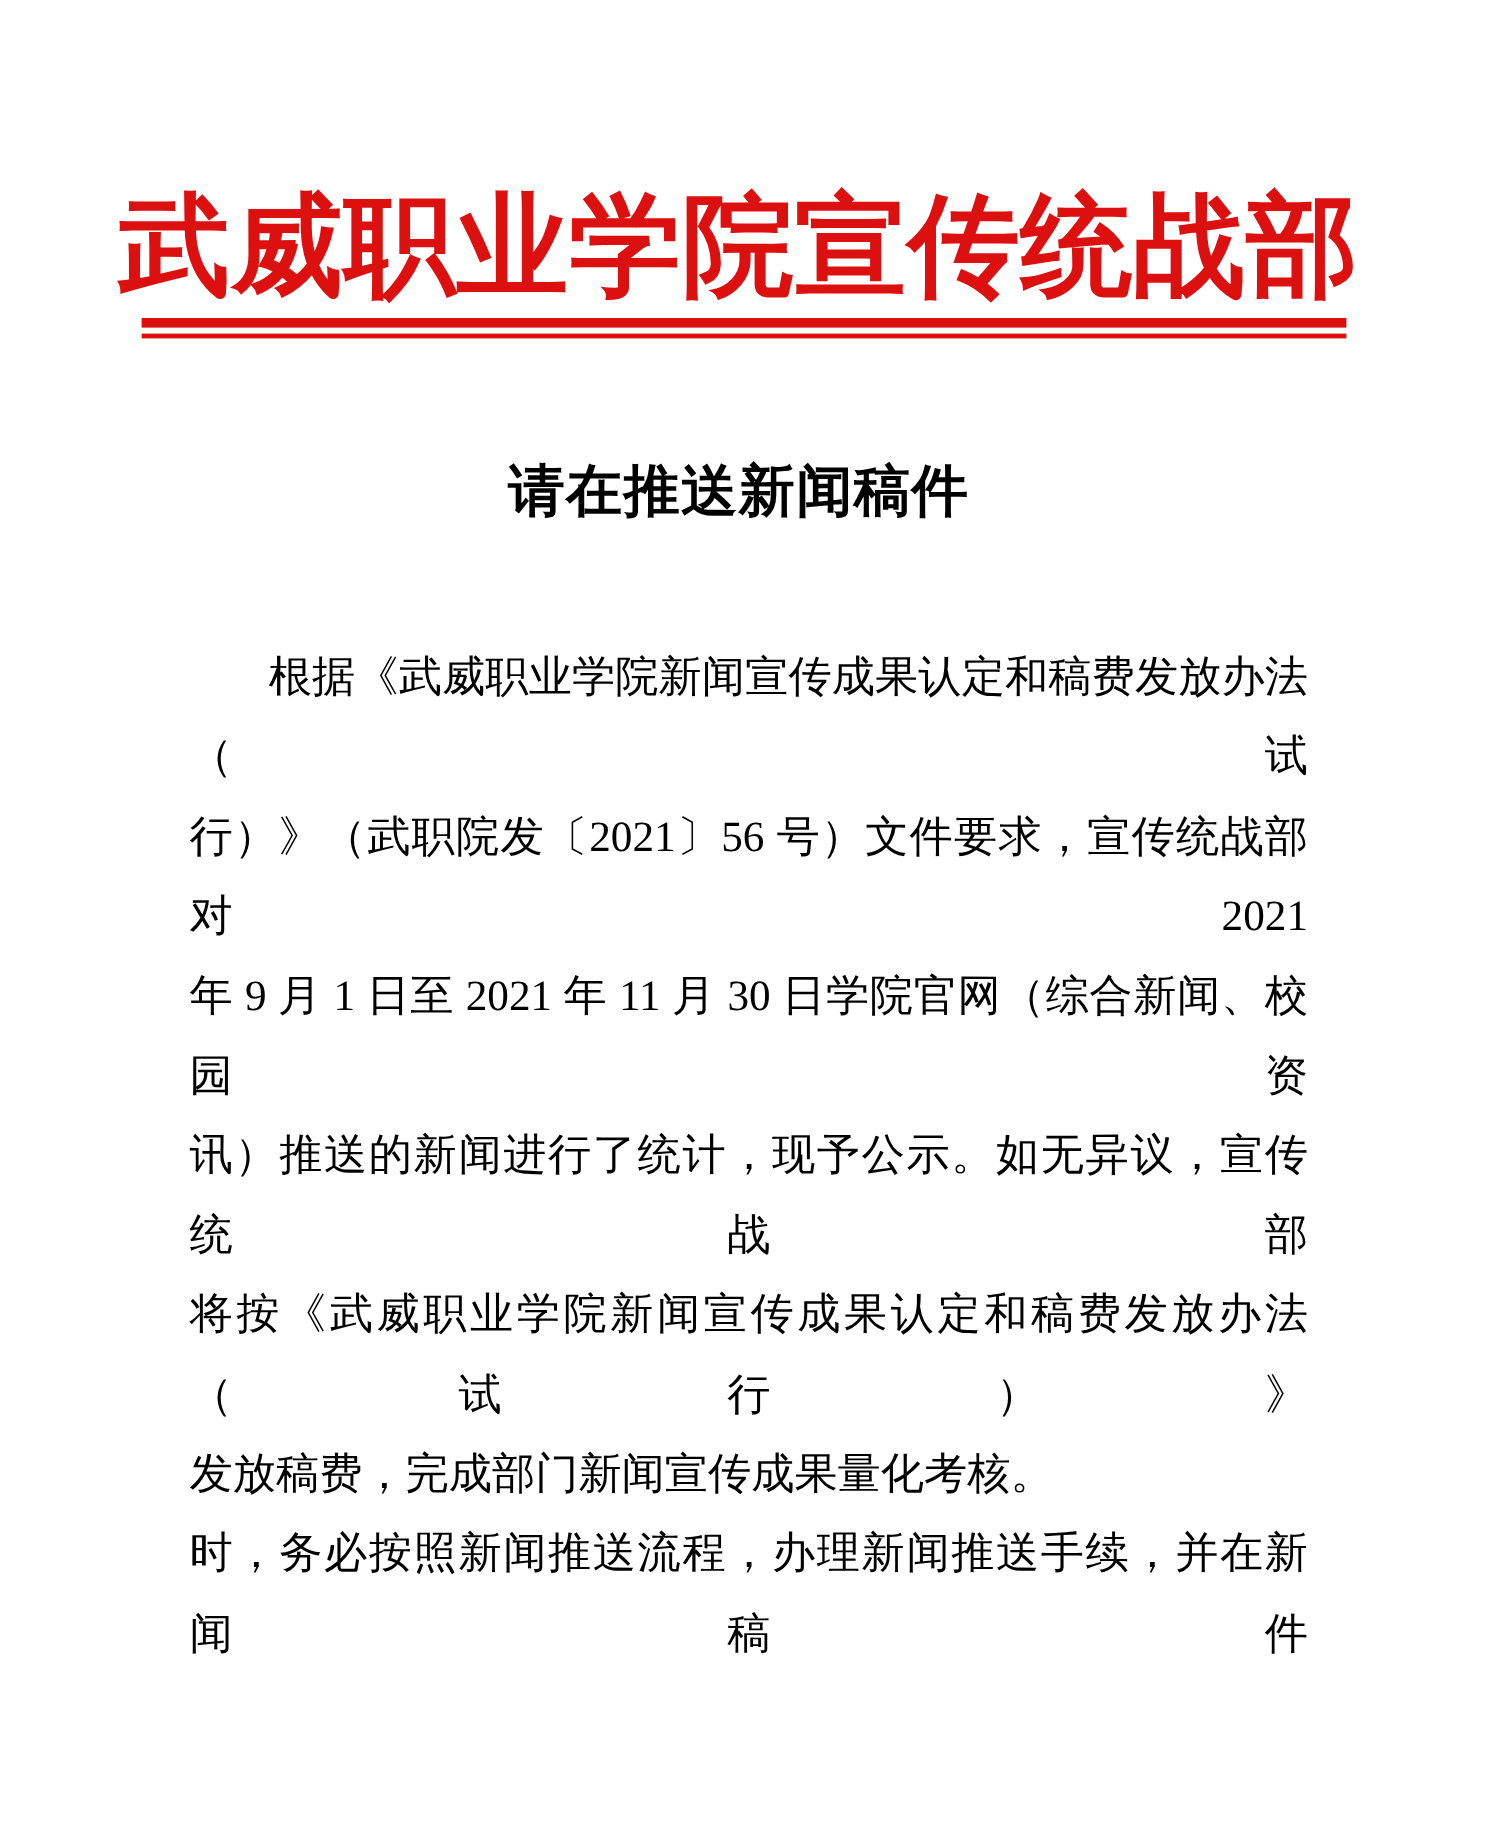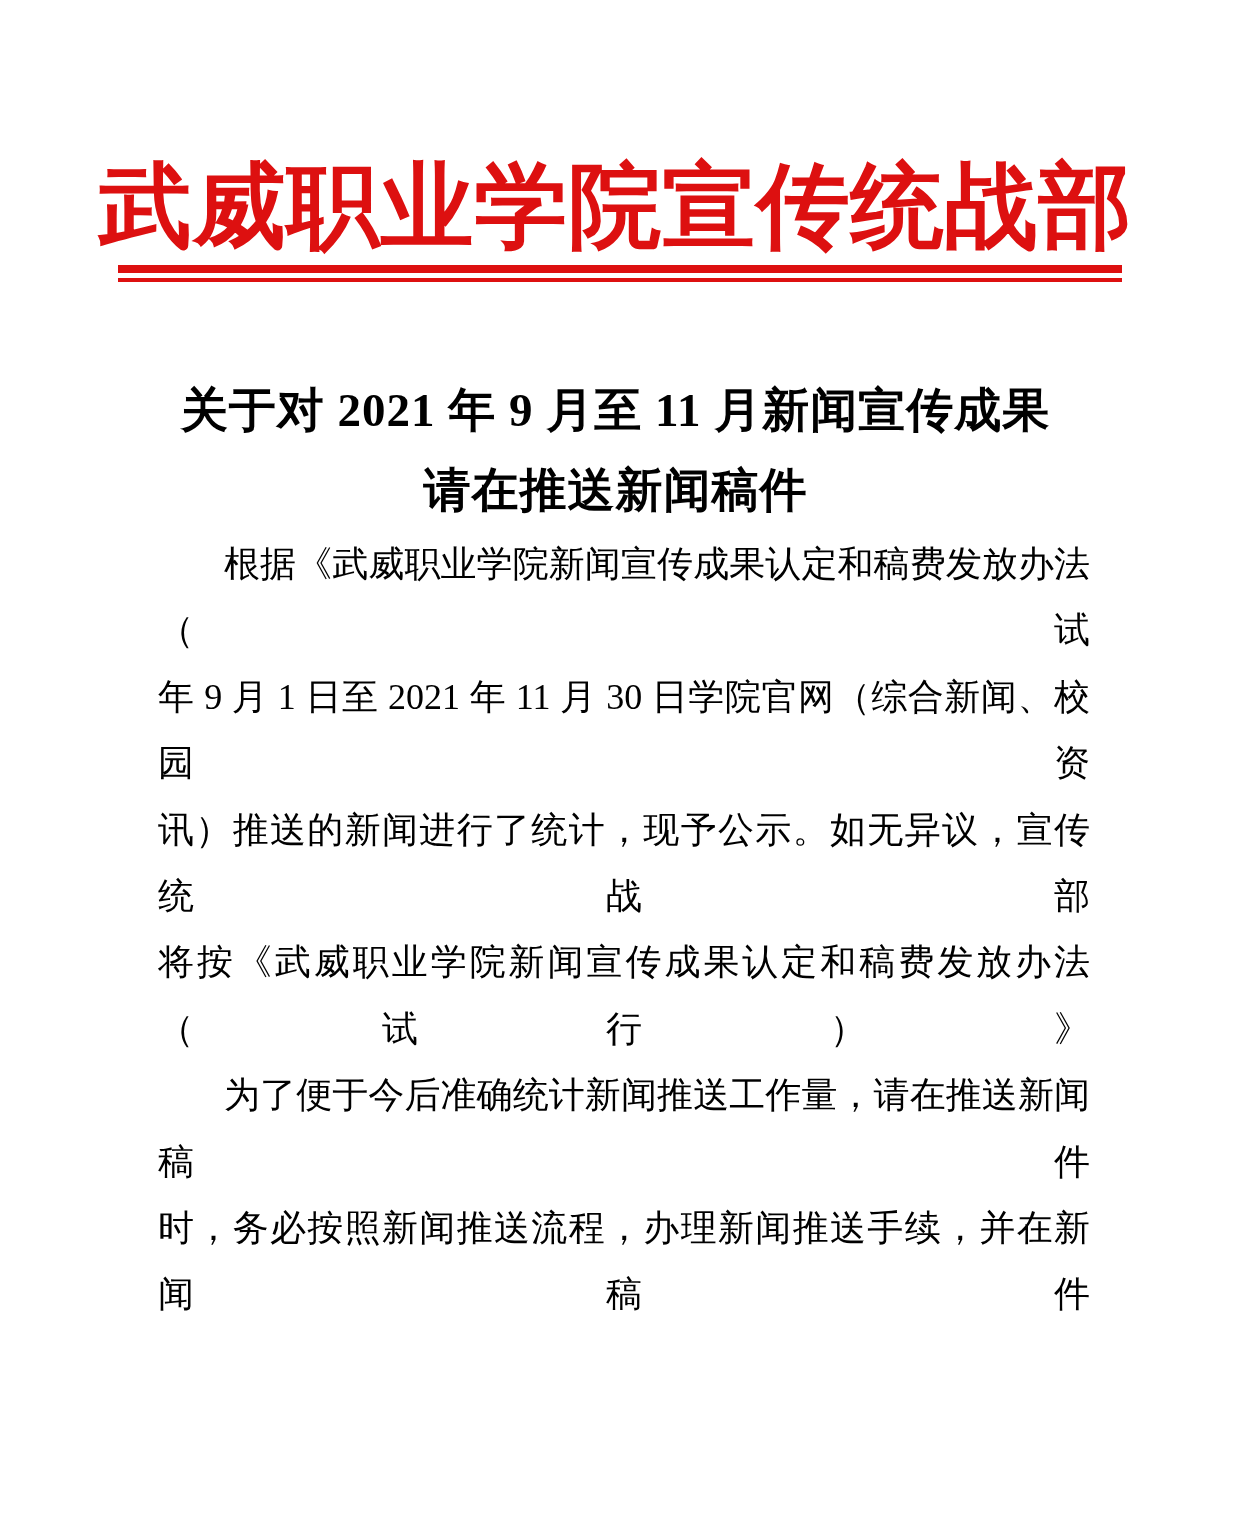--- a/index.html
+++ b/index.html
@@ -78,27 +78,27 @@
 <body>
 
 <div class="page">
 
   <div class="org-name">武威职业学院宣传统战部</div>
 
   <div class="rule rule-thick"></div>
   <div class="rule rule-thin"></div>
 
   <div class="doc-title">
-    <div class="title-line">关于对 2021 年 9 月至 11 月新闻宣传成果</div>
     <div class="title-line">请在推送新闻稿件</div>
   </div>
 
   <div class="doc-body">
     <div class="body-line indent justify">根据《武威职业学院新闻宣传成果认定和稿费发放办法（试</div>
+    <div class="body-line justify">行）》（武职院发〔2021〕56 号）文件要求，宣传统战部对 2021</div>
     <div class="body-line justify">年 9 月 1 日至 2021 年 11 月 30 日学院官网（综合新闻、校园资</div>
     <div class="body-line justify">讯）推送的新闻进行了统计，现予公示。如无异议，宣传统战部</div>
     <div class="body-line justify">将按《武威职业学院新闻宣传成果认定和稿费发放办法（试行）》</div>
-    <div class="body-line indent justify">为了便于今后准确统计新闻推送工作量，请在推送新闻稿件</div>
+    <div class="body-line">发放稿费，完成部门新闻宣传成果量化考核。</div>
     <div class="body-line justify">时，务必按照新闻推送流程，办理新闻推送手续，并在新闻稿件</div>
 
   </div>
 
 </div>
 
 </body></html>

